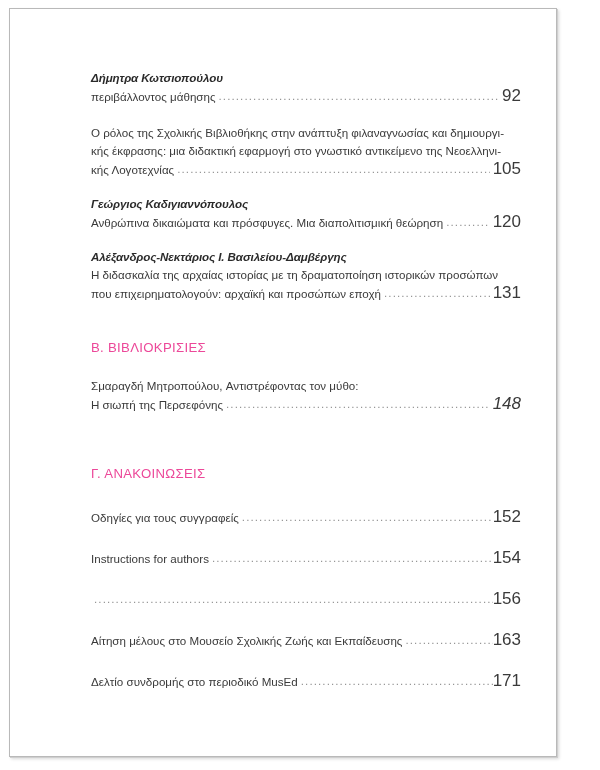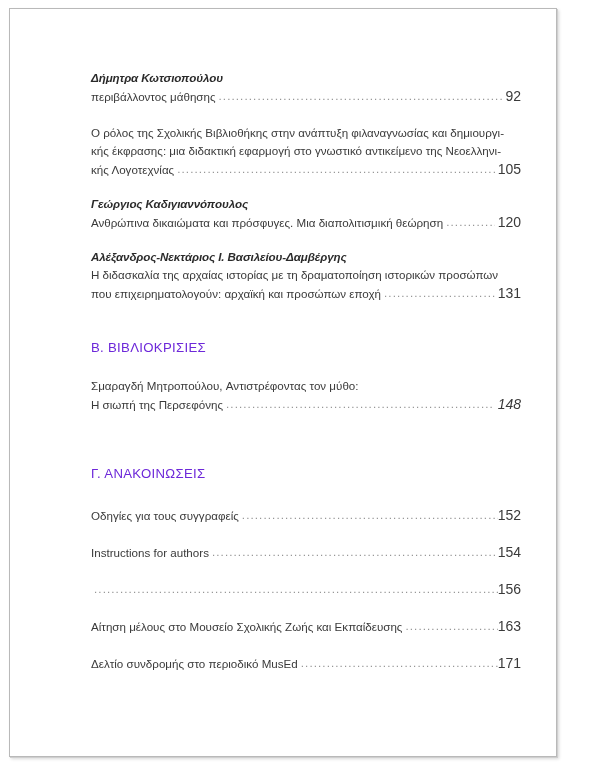--- a/index.html
+++ b/index.html
@@ -78,32 +78,32 @@
     letter-spacing: 1.1px;
     position: relative;
     top: -1px;
   }
   .leader-dots.tight {
     margin: 0 0 0 3px;
   }
   .pagenum {
     flex: 0 0 auto;
     color: #3a3a3a;
-    font-size: 14px;
+    font-size: 17px;
     text-align: right;
     white-space: nowrap;
   }
   .pagenum.italic {
     font-style: italic;
   }
 
   
   .section-heading {
     font-size: 13.2px;
-    color: #6d28d9;
+    color: #ec4899;
     letter-spacing: 0.3px;
     white-space: nowrap;
   }
   #heading-b-wrap  { margin-top: 37px; margin-bottom: 22px; }
   #heading-g-wrap  { margin-top: 52px; margin-bottom: 26px; }
 
   
   .review-block {
     font-size: 11.6px;
     color: #3a3a3a;

